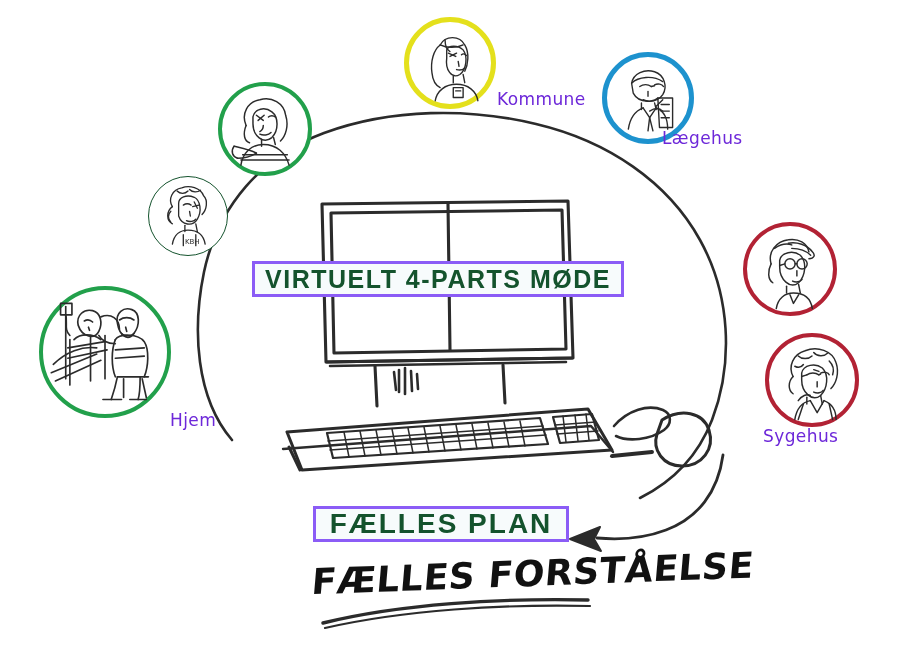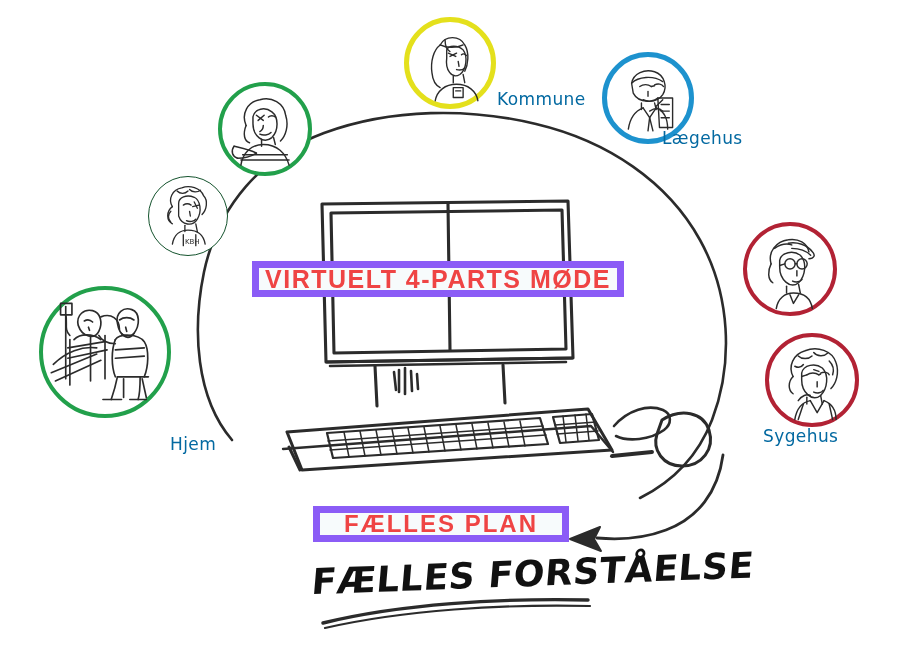--- a/index.html
+++ b/index.html
@@ -31,48 +31,48 @@
     border-radius: 50%;
     box-sizing: border-box;
     background: #ffffff;
   }
   .node svg { display: block; width: 100%; height: 100%; }
   
   .node-label {
     position: absolute;
     font-family: "DejaVu Sans", sans-serif;
     font-size: 17px;
-    color: #0369a1;
+    color: #6d28d9;
     letter-spacing: 0.4px;
     white-space: nowrap;
   }
   
   .caption-box {
     position: absolute;
     box-sizing: border-box;
-    border: 7px solid #8b5cf6;
+    border: 3px solid #8b5cf6;
     background: #f7fbfc;
     display: flex;
     align-items: center;
     justify-content: center;
-    color: #ef4444;
+    color: #14532d;
     font-family: "Liberation Sans", sans-serif;
     font-weight: bold;
     letter-spacing: 1.5px;
     white-space: nowrap;
   }
   #caption-main {
     left: 252px; top: 261px;
     width: 372px; height: 36px;
     font-size: 25px;
   }
   #caption-plan {
     left: 313px; top: 506px;
     width: 256px; height: 36px;
-    font-size: 24px;
+    font-size: 28px;
     letter-spacing: 2px;
   }
   
   #handwritten {
     position: absolute;
     left: 312px; top: 556px;
     width: 280px; height: 48px;
     font-family: "DejaVu Sans", sans-serif;
     font-weight: bold;
     font-size: 36px;
@@ -220,21 +220,21 @@
         <path d="M94 84 C 94 94, 94 100, 92 106"></path>
         <path d="M58 106 L 76 106"></path>
         <path d="M84 106 L 100 106"></path>
 
         <path d="M78 86 L 78 104"></path>
         <path d="M96 86 L 100 104"></path>
         <path d="M72 84 L 102 84"></path>
       </g>
     </svg>
   </div>
-  <div class="node-label" style="left:170px; top:434px;text-align:right;">Hjem</div>
+  <div class="node-label" style="left:170px; top:410px;text-align:right;">Hjem</div>
 
   <div class="node" style="left:148px; top:176px; width:80px; height:80px; border:1px solid #14532d;">
     <svg viewBox="0 0 100 100">
       <g fill="none" stroke="#2b2b2b" stroke-width="1.7" stroke-linecap="round" stroke-linejoin="round">
 
         <path d="M30 38 C 24 28, 30 16, 42 14 C 52 10, 66 14, 70 24 C 76 30, 74 42, 68 48"></path>
         <path d="M30 38 C 22 44, 22 56, 30 60"></path>
         <path d="M36 18 C 40 22, 46 22, 50 18"></path>
         <path d="M52 16 C 56 20, 62 20, 66 17"></path>
         <path d="M28 44 C 24 48, 24 54, 28 58"></path>

